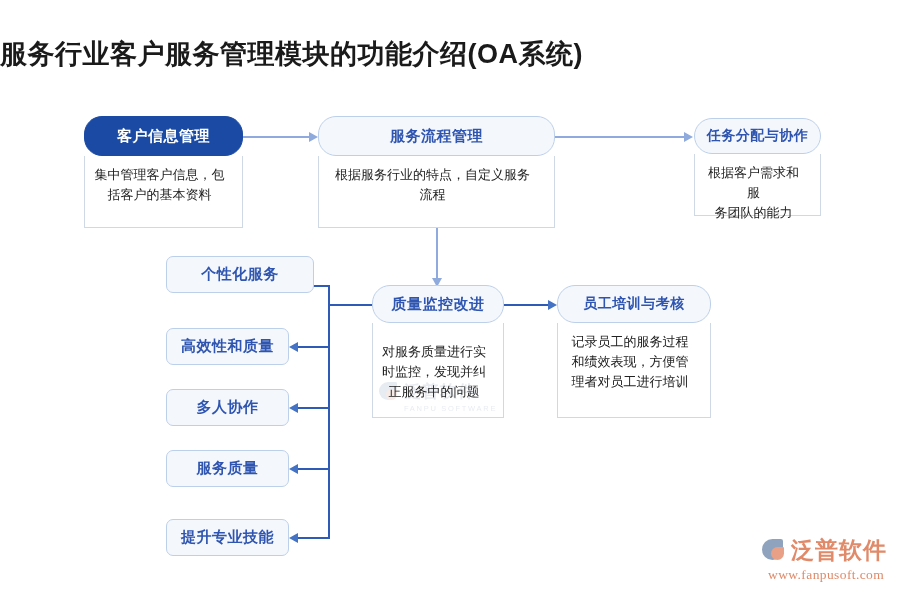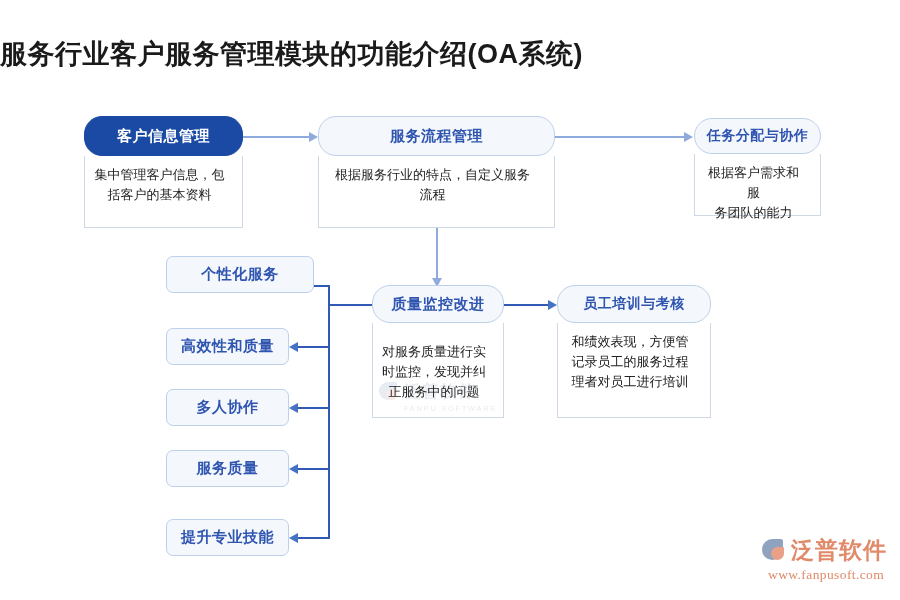--- a/index.html
+++ b/index.html
@@ -296,22 +296,22 @@
         <span>时监控，发现并纠</span>
         <span>正服务中的问题</span>
       </div>
     </div>
   </div>
 
   <div class="card" style="left:557px; top:285px; width:154px;">
     <div class="card-head" style="height:38px; font-size:14px;">员工培训与考核</div>
     <div class="card-body" style="height:95px;">
       <div>
+        <span>记录员工的服务过程</span>
         <span>和绩效表现，方便管</span>
-        <span>记录员工的服务过程</span>
         <span>理者对员工进行培训</span>
       </div>
     </div>
   </div>
 
   <div class="pill" style="left:166px; top:256px; width:148px; height:37px;">
     <span>个性化服务</span>
   </div>
   <div class="pill" style="left:166px; top:328px; width:123px; height:37px;">
     <span>高效性和质量</span>

